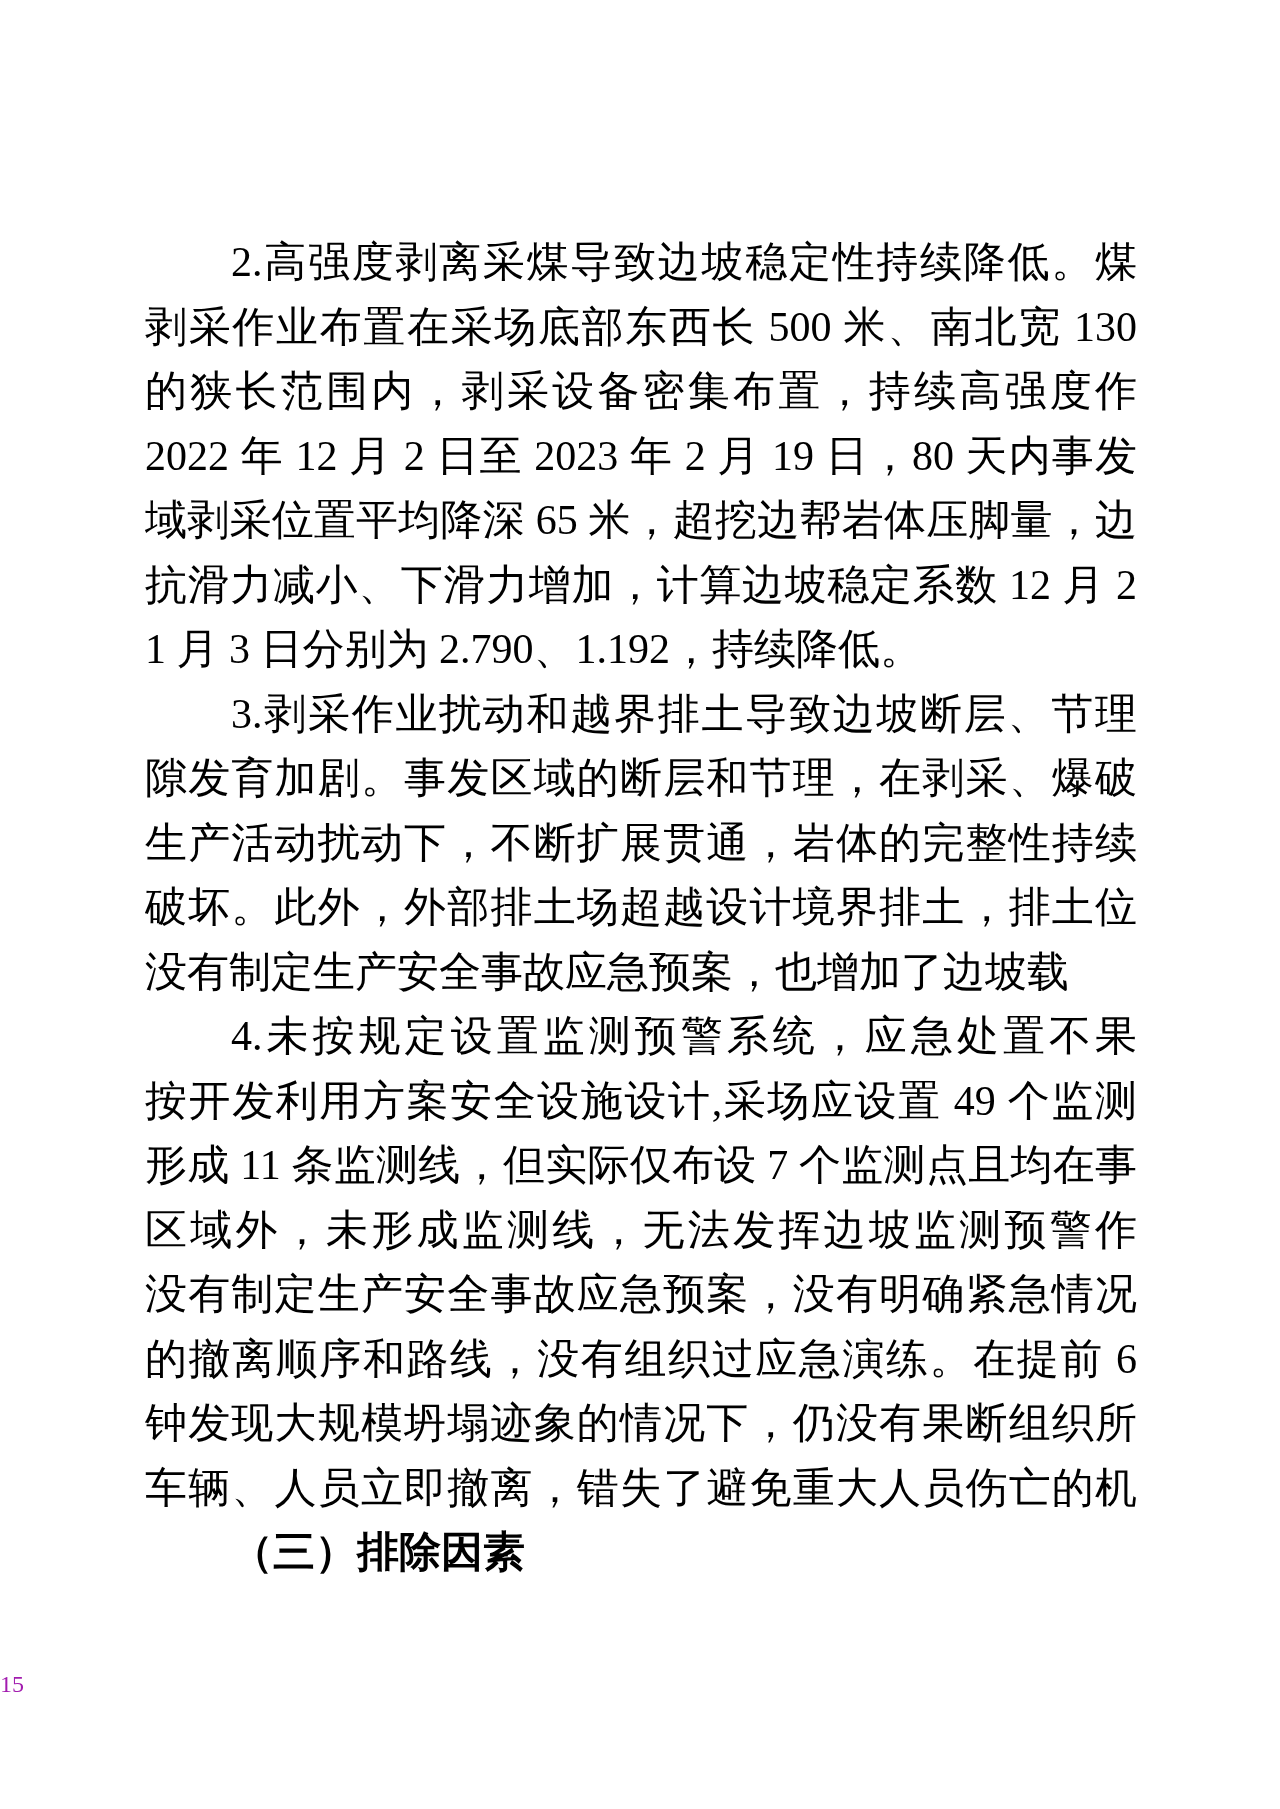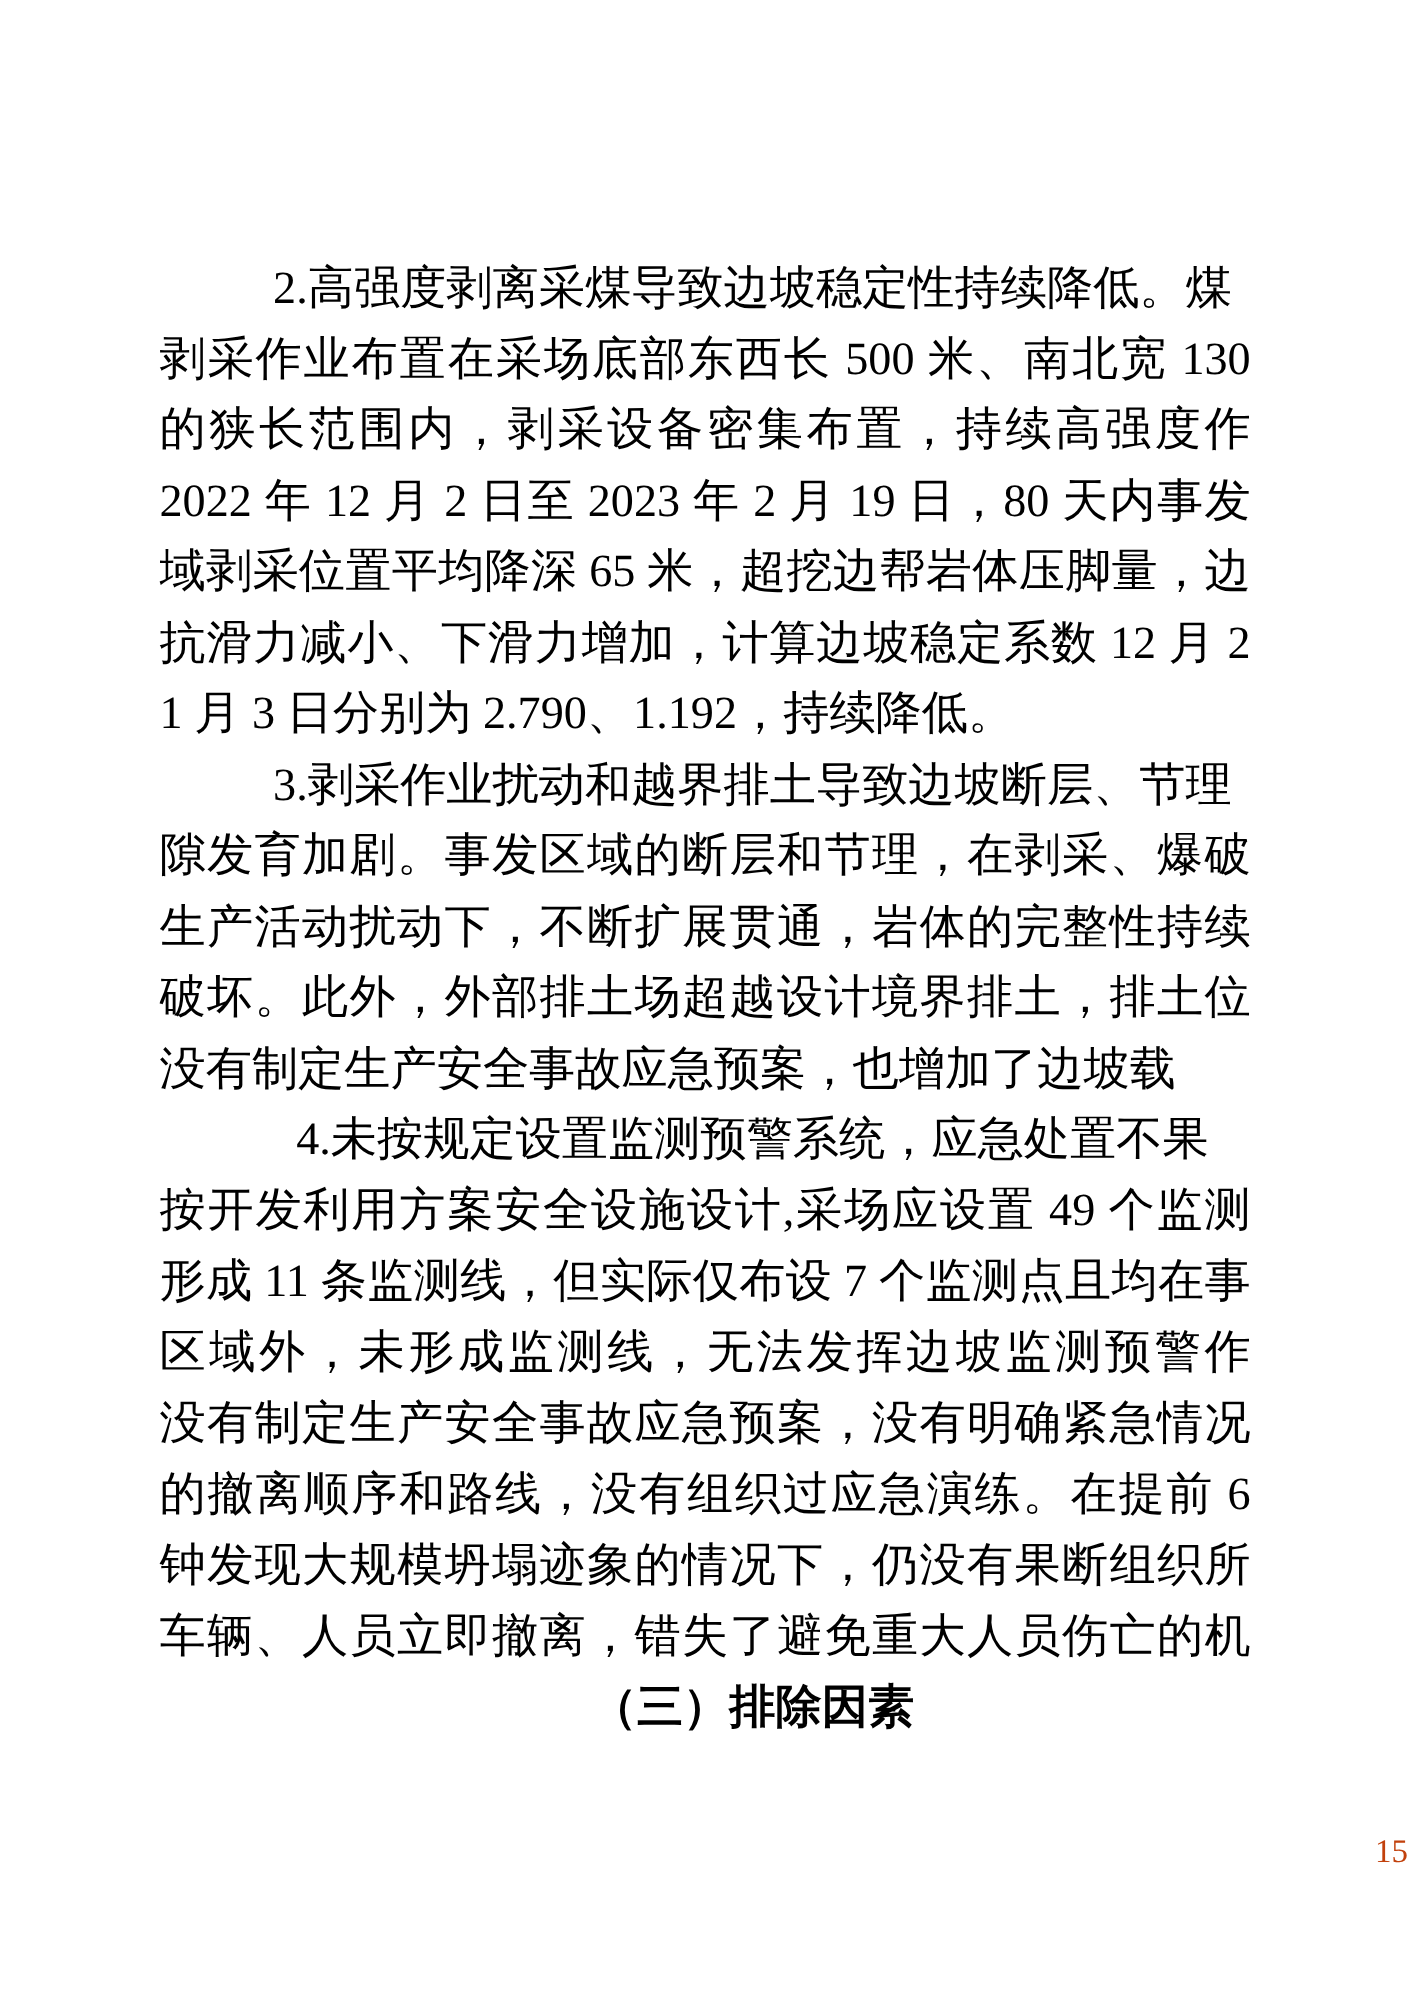--- a/index.html
+++ b/index.html
@@ -27,34 +27,33 @@
     letter-spacing: 0px;
     text-align: left;
     overflow: hidden;
   }
   .line.full {
     text-align: justify;
     text-align-last: justify;
   }
   .line.indent {
     text-indent: 86px;
-    text-align: center;
   }
   .line.bold {
     font-weight: bold;
   }
   .page-number {
     position: absolute;
     left: 0;
     top: 1664px;
     width: 100%;
-    text-align: right;
-    font-size: 30px;
+    text-align: left;
+    font-size: 24px;
     line-height: 40px;
-    color: #c2410c;
+    color: #a21caf;
   }
 </style>
 </head>
 <body>
 
 <div class="page">
   <div class="text-block">
     <div class="line indent full">2.高强度剥离采煤导致边坡稳定性持续降低。煤矿</div>
     <div class="line full">剥采作业布置在采场底部东西长 500 米、南北宽 130 米</div>
     <div class="line full">的狭长范围内，剥采设备密集布置，持续高强度作业，</div>

